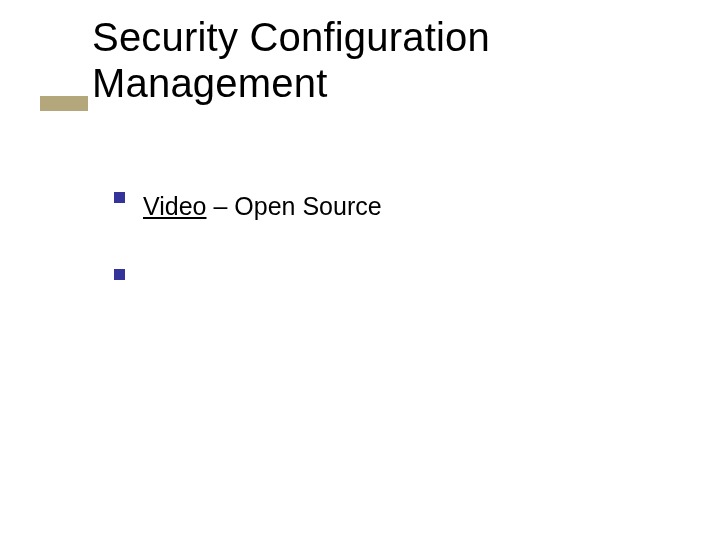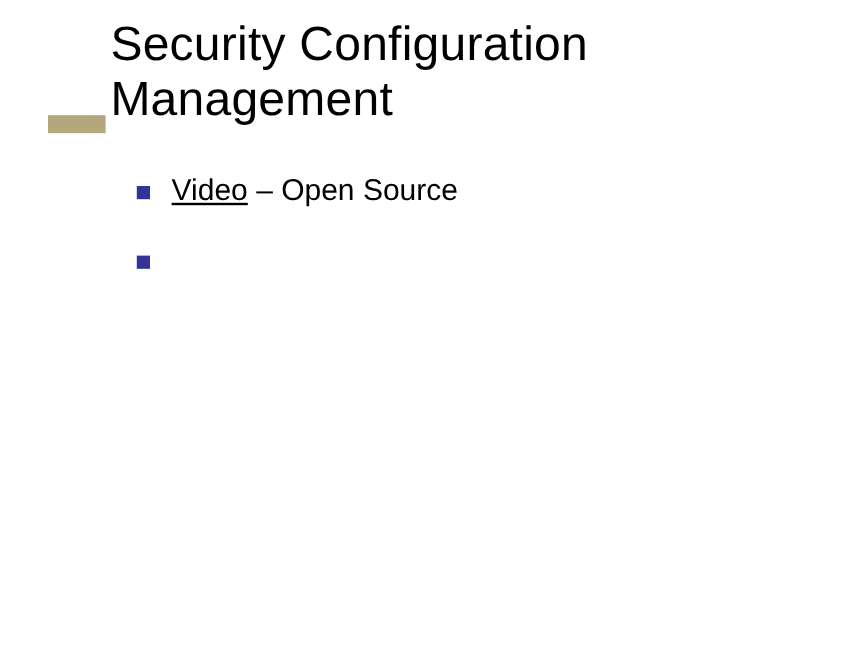--- a/index.html
+++ b/index.html
@@ -36,22 +36,22 @@
     letter-spacing: 0.2px;
   }
   .bullets {
     position: absolute;
     left: 114px;
     top: 144px;
     width: 560px;
   }
   .bullet-row {
     display: flex;
-    align-items: center;
     margin-bottom: 38px;
+    margin-top: 47px;
   }
   .bullet-icon {
     width: 11px;
     height: 11px;
     background: #33339a;
     flex: 0 0 auto;
     margin-right: 18px;
     position: relative;
     top: 1px;
   }

